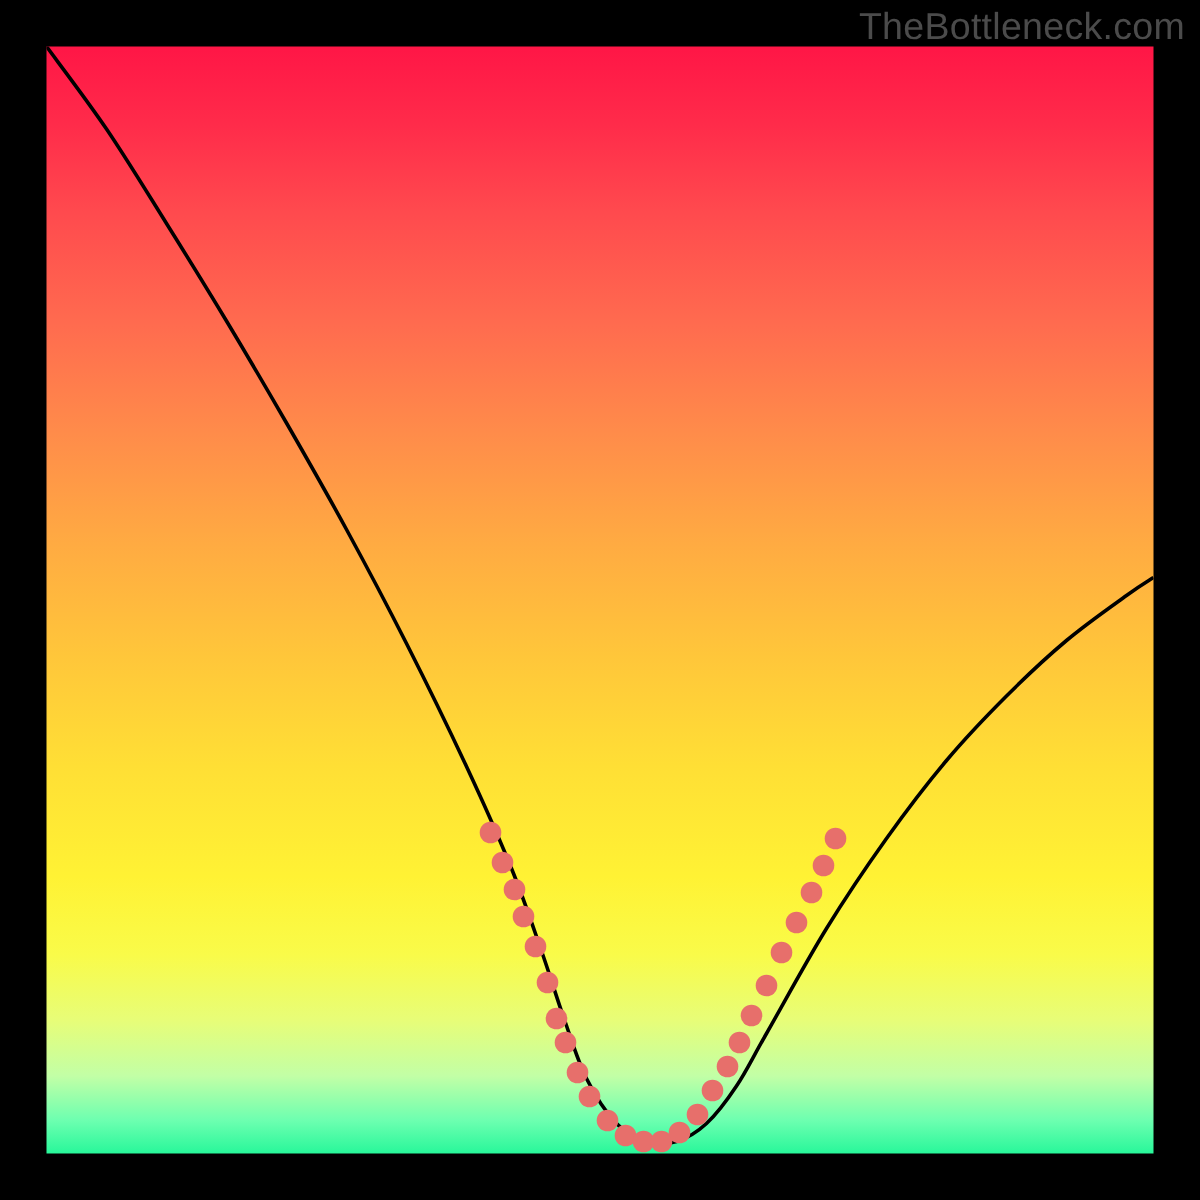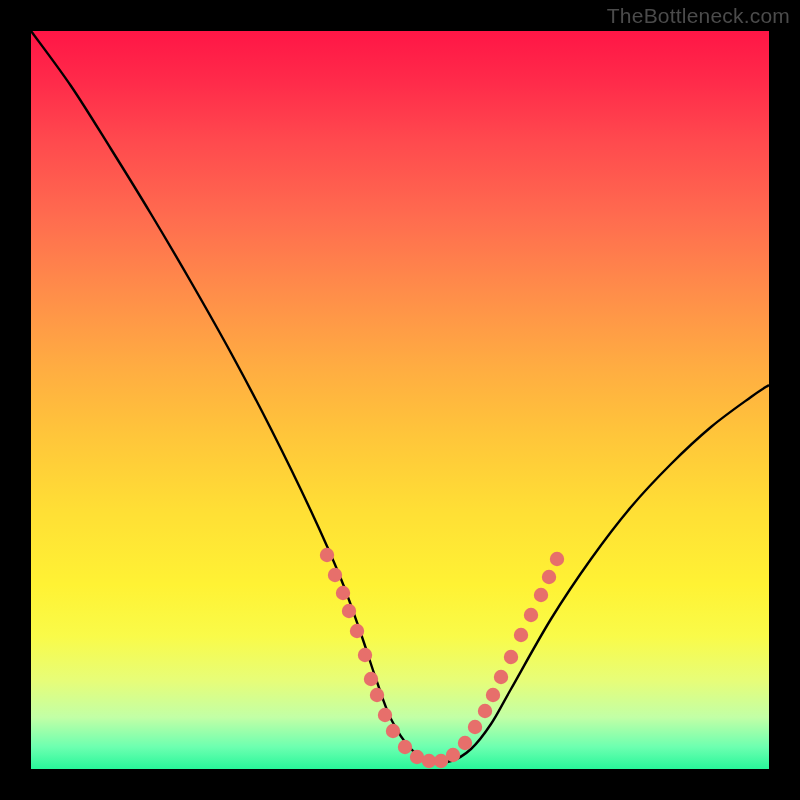--- a/index.html
+++ b/index.html
@@ -37,21 +37,21 @@
       #c2ffa6 93%,
       #6dffb0 97%,
       #28f79a 100%
     );
   }
   .watermark {
     position: absolute;
     top: 4px;
     right: 10px;
     color: #4b4b4b;
-    font-size: 21px;
+    font-size: 25px;
     font-weight: 500;
     letter-spacing: 0.2px;
     z-index: 5;
     margin-left: 48px;
   }
   svg.curve {
     position: absolute;
     inset: 0;
     width: 738px;
     height: 738px;

